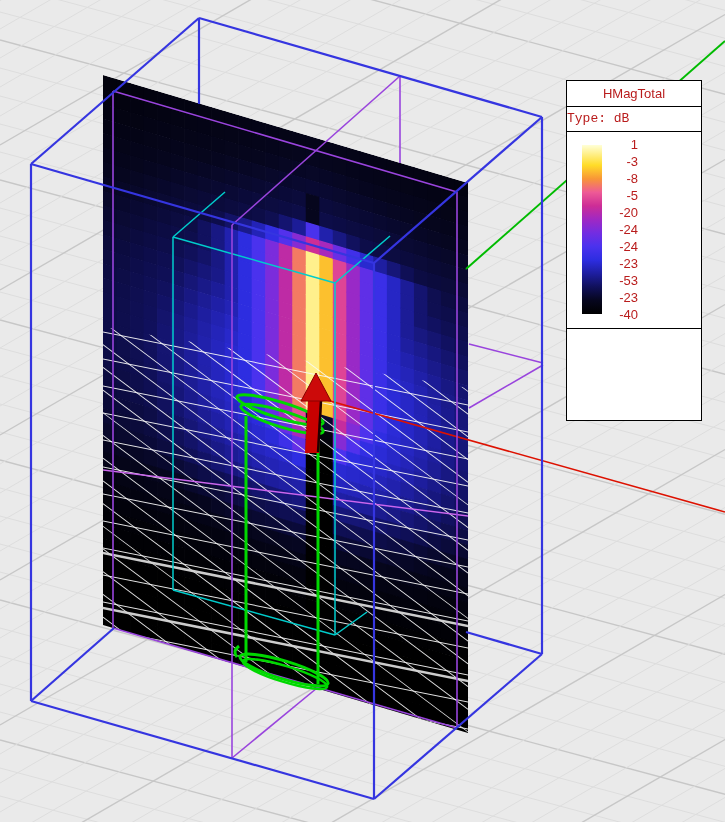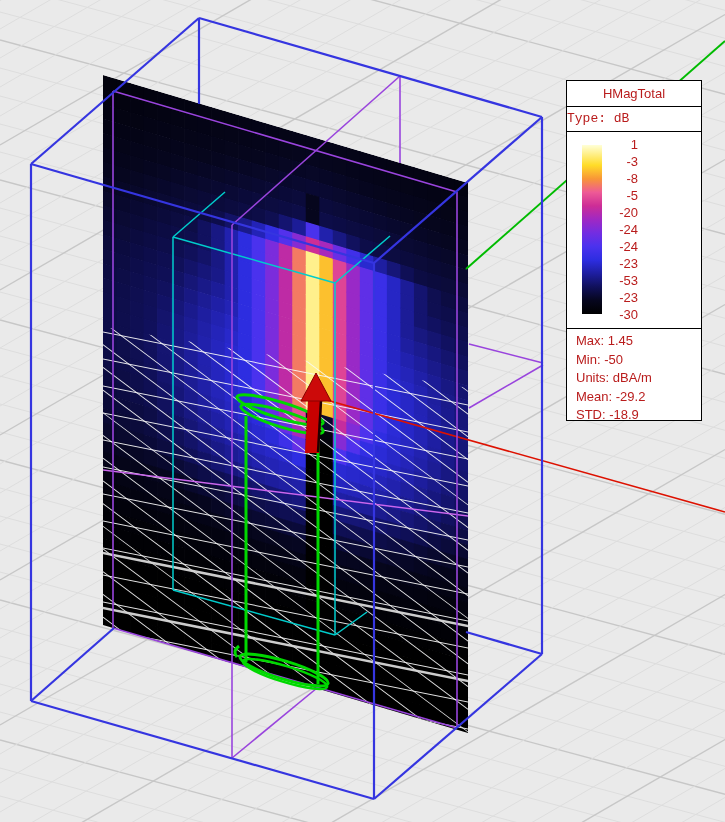--- a/index.html
+++ b/index.html
@@ -1255,24 +1255,17 @@
           <div>1</div>
           <div>-3</div>
           <div>-8</div>
           <div>-5</div>
           <div>-20</div>
           <div>-24</div>
           <div>-24</div>
           <div>-23</div>
           <div>-53</div>
           <div>-23</div>
-          <div>-30</div>
+          <div>-40</div>
         </div>
     </div>
-    <div class="lg-stats" id="lg-stats">
-        <div>Max: 1.45</div>
-        <div>Min: -50</div>
-        <div>Units: dBA/m</div>
-        <div>Mean: -29.2</div>
-        <div>STD: -18.9</div>
-      </div>
   </div>
 </div>
 
 </body></html>

